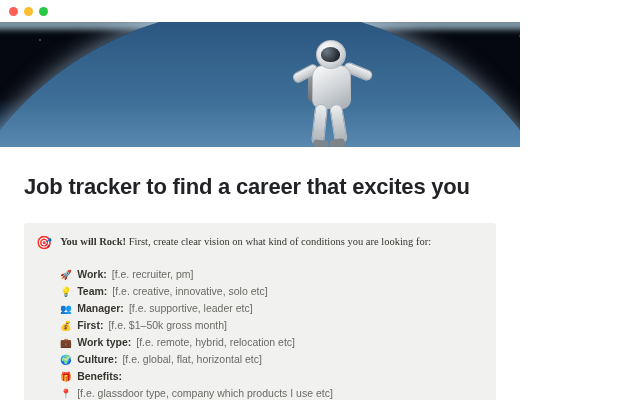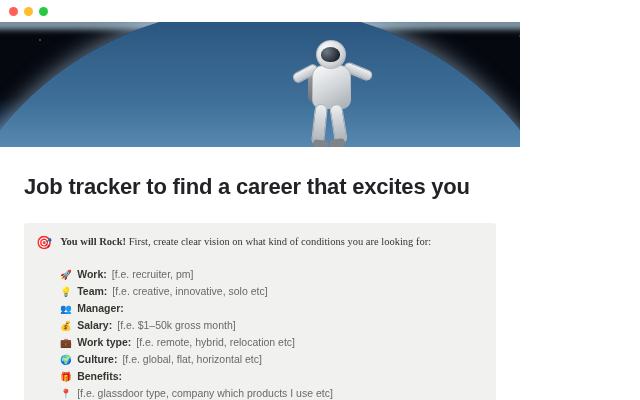--- a/index.html
+++ b/index.html
@@ -233,24 +233,25 @@
               <span class="val">[f.e. recruiter, pm]</span>
             </li>
             <li>
               <span class="emo">💡</span>
               <span class="lbl">Team:</span>
               <span class="val">[f.e. creative, innovative, solo  etc]</span>
             </li>
             <li>
               <span class="emo">👥</span>
               <span class="lbl">Manager:</span>
+              <span class="val">[f.e. supportive, leader etc]</span>
             </li>
             <li>
               <span class="emo">💰</span>
-              <span class="lbl">Salary:</span>
+              <span class="lbl">First:</span>
               <span class="val">[f.e. $1–50k gross month]</span>
             </li>
             <li>
               <span class="emo">💼</span>
               <span class="lbl">Work type:</span>
               <span class="val">[f.e. remote, hybrid, relocation etc]</span>
             </li>
             <li>
               <span class="emo">🌍</span>
               <span class="lbl">Culture:</span>

